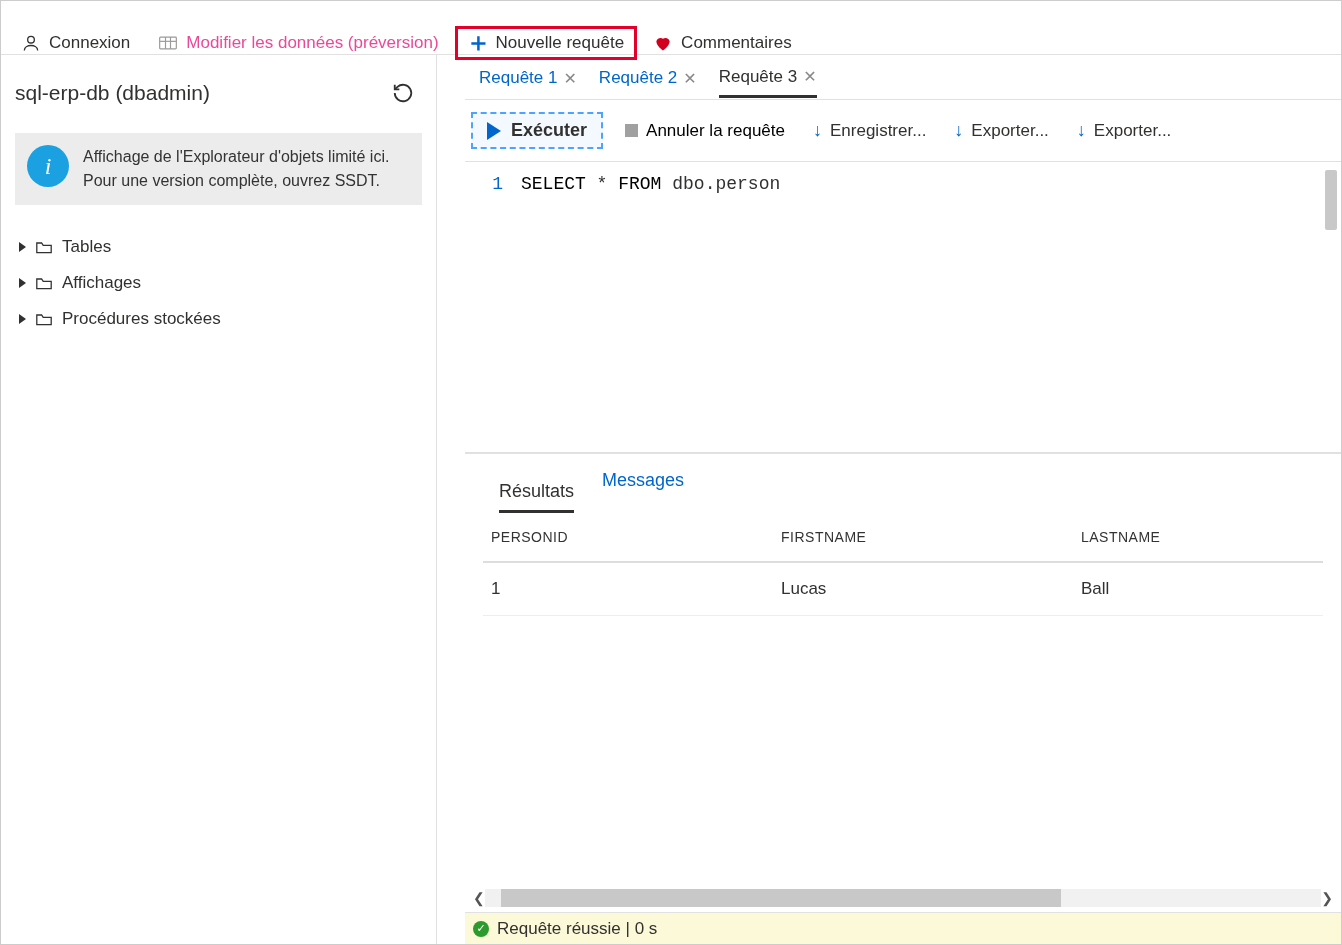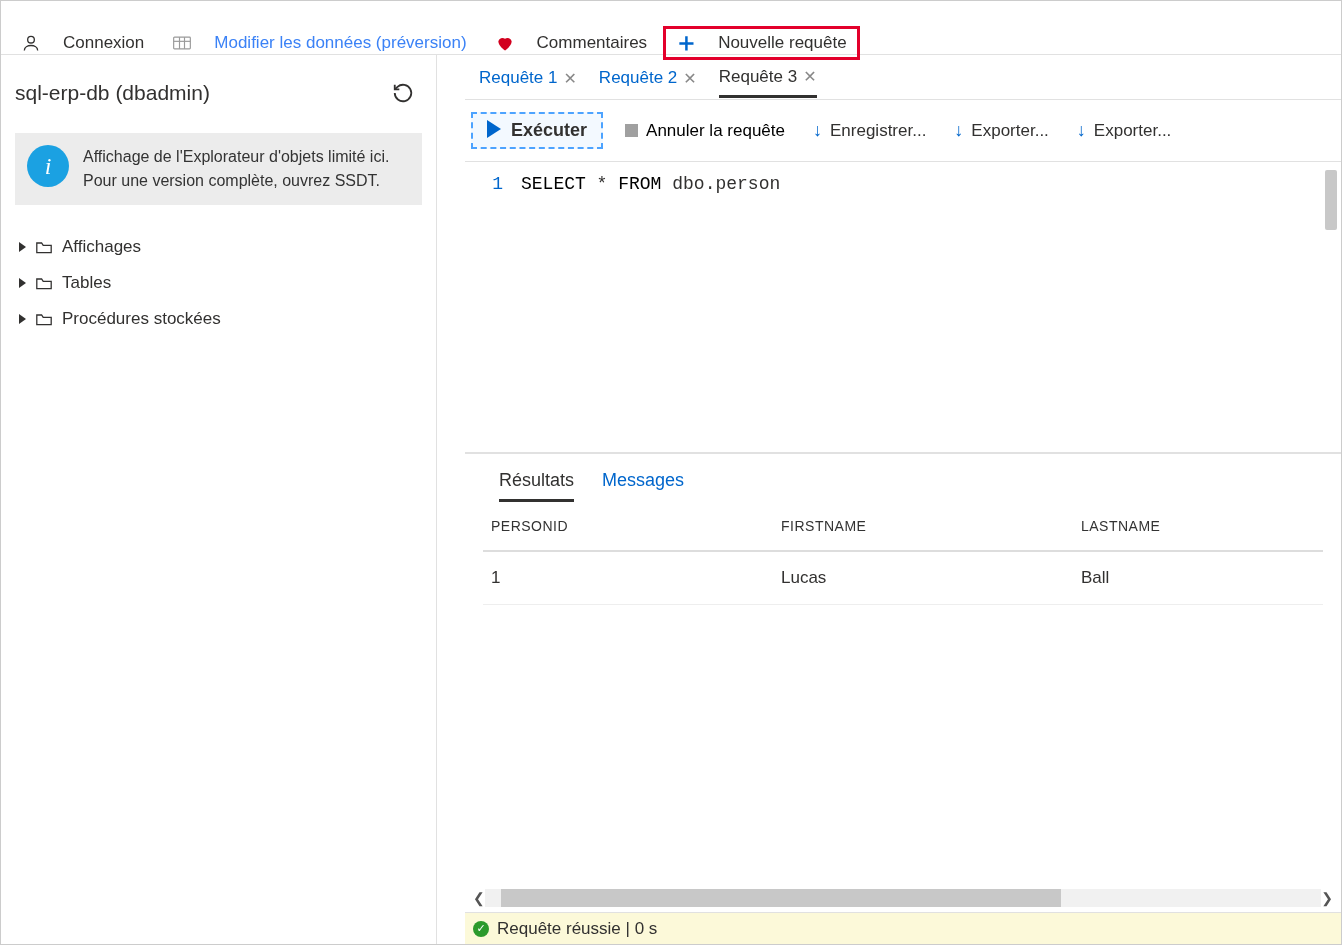--- a/index.html
+++ b/index.html
@@ -21,27 +21,27 @@
     display: flex;
     align-items: center;
     height: 54px;
     border-bottom: 1px solid #e1e1e1;
     padding: 0 8px;
     gap: 4px;
   }
   .tb-item {
     display: flex;
     align-items: center;
-    gap: 22px;
+    gap: 8px;
     padding: 6px 12px;
     font-size: 17px;
     cursor: pointer;
     margin-top: 30px;
   }
-  .tb-item.disabled { color: #3b82f6; text-align: right; }
+  .tb-item.disabled { color: #ec4899; text-align: right; }
   .tb-highlight { border: 3px solid #e3002b; padding: 4px 10px; }
   .icon { display: inline-flex; align-items: center; justify-content: center; }
   
   .main {
     display: flex;
     flex: 1;
     min-height: 0;
     gap: 28px;
   }
   .sidebar {
@@ -116,21 +116,21 @@
   .qtab.active { color: #323130; border-bottom: 3px solid #323130; }
   .qclose { color: #888; font-size: 16px; }
   .query-toolbar {
     display: flex; align-items: center;
     gap: 16px;
     padding: 12px 6px;
     border-top: 1px solid #e1e1e1;
     border-bottom: 1px solid #e1e1e1;
   }
   .exec-btn {
-    display: flex; align-items: flex-start; gap: 10px;
+    display: flex; align-items: center; gap: 10px;
     border: 2px dashed #4da3ff;
     background: #f3f9ff;
     padding: 6px 14px;
     font-size: 18px;
     font-weight: 600;
     cursor: pointer;
   }
   .play {
     width: 0; height: 0;
     border-top: 9px solid transparent;
@@ -165,21 +165,21 @@
     flex: 1;
     border-top: 2px solid #e1e1e1;
     display: flex; flex-direction: column;
     min-height: 0;
   }
   .result-tabs {
     display: flex; gap: 28px;
     padding: 16px 34px 0 34px;
   }
   .rtab { font-size: 18px; padding-bottom: 8px; cursor:pointer; }
-  .rtab.active { border-bottom: 3px solid #323130; }
+  .rtab.active { border-bottom: 3px solid #323130; margin-top: 11px; }
   .rtab.link { color: #0066cc; }
   .search-box {
     margin: 16px 18px 8px 18px;
     border: 1px solid #aaa;
     display: flex; align-items: center; gap: 8px;
     padding: 6px 10px;
   }
   .search-box input {
     border: none; outline: none; flex:1;
     font-size: 16px; font-style: italic; color: #555;
@@ -239,35 +239,35 @@
     <span class="icon">
       <svg width="20" height="18" viewBox="0 0 24 20" fill="none" stroke="#9a9a9a" stroke-width="1.4">
           <rect x="2" y="3" width="20" height="14" rx="1"></rect>
           <line x1="2" y1="8" x2="22" y2="8"></line>
           <line x1="9" y1="3" x2="9" y2="17"></line>
           <line x1="15" y1="3" x2="15" y2="17"></line>
         </svg>
     </span>
     <span>Modifier les données (préversion)</span>
   </div>
+  <div class="tb-item tb-highlight">
+    <span class="icon">
+      <svg width="20" height="20" viewBox="0 0 24 24">
+          <path d="M11 4h3v7h7v3h-7v7h-3v-7H4v-3h7z" fill="#0066cc"></path>
+        </svg>
+    </span>
+    <span>Nouvelle requête</span>
+  </div>
   <div class="tb-item">
     <span class="icon">
       <svg width="20" height="20" viewBox="0 0 24 24">
           <path d="M12 21s-8-5.2-8-11a5 5 0 0 1 8-3 5 5 0 0 1 8 3c0 5.8-8 11-8 11z" fill="#d2001e"></path>
         </svg>
     </span>
     <span>Commentaires</span>
-  </div>
-  <div class="tb-item tb-highlight">
-    <span class="icon">
-      <svg width="20" height="20" viewBox="0 0 24 24">
-          <path d="M11 4h3v7h7v3h-7v7h-3v-7H4v-3h7z" fill="#0066cc"></path>
-        </svg>
-    </span>
-    <span>Nouvelle requête</span>
   </div>
 </div>
 
 <div class="main">
 
   <div class="sidebar">
     <div class="db-header">
       <span>sql-erp-db (dbadmin)</span>
       <span class="icon">
         <svg width="22" height="22" viewBox="0 0 24 24" fill="none" stroke="#323130" stroke-width="2">
@@ -281,30 +281,30 @@
       <div class="info-text">Affichage de l'Explorateur d'objets limité ici. Pour une version complète, ouvrez SSDT.</div>
     </div>
     <div class="tree">
       <div class="tree-item">
         <span class="caret"></span>
         <span class="icon">
           <svg width="20" height="16" viewBox="0 0 24 20" fill="none" stroke="#323130" stroke-width="1.6">
               <path d="M3 5h6l2 3h10v9H3z"></path>
             </svg>
         </span>
-        <span>Affichages</span>
+        <span>Tables</span>
       </div>
       <div class="tree-item">
         <span class="caret"></span>
         <span class="icon">
           <svg width="20" height="16" viewBox="0 0 24 20" fill="none" stroke="#323130" stroke-width="1.6">
               <path d="M3 5h6l2 3h10v9H3z"></path>
             </svg>
         </span>
-        <span>Tables</span>
+        <span>Affichages</span>
       </div>
       <div class="tree-item">
         <span class="caret"></span>
         <span class="icon">
           <svg width="20" height="16" viewBox="0 0 24 20" fill="none" stroke="#323130" stroke-width="1.6">
               <path d="M3 5h6l2 3h10v9H3z"></path>
             </svg>
         </span>
         <span>Procédures stockées</span>
       </div>

